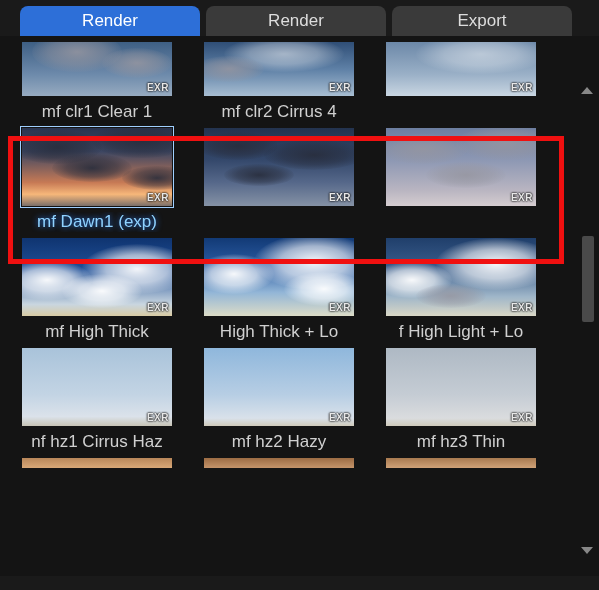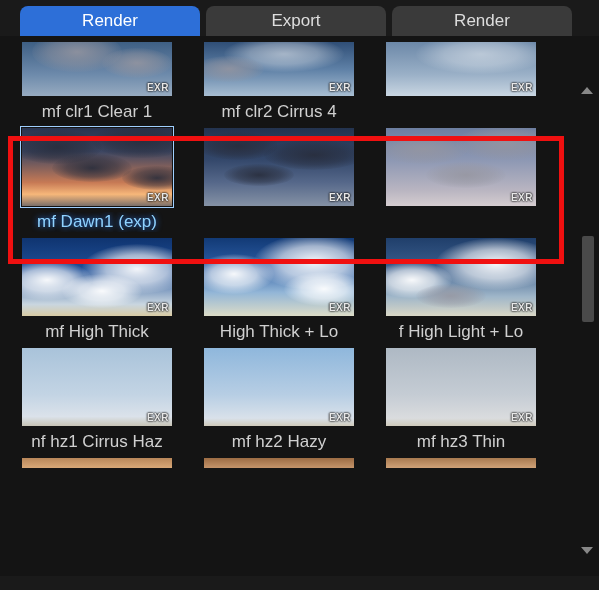--- a/index.html
+++ b/index.html
@@ -156,22 +156,22 @@
   }
   .cloud.grey {
     background: radial-gradient(ellipse at center, rgba(150,150,160,0.85) 0%, rgba(150,150,160,0.45) 45%, rgba(150,150,160,0) 75%);
   }
 </style>
 </head>
 <body>
 
 <div class="tabs">
   <div class="tab active">Render</div>
+  <div class="tab">Render</div>
   <div class="tab">Export</div>
-  <div class="tab">Render</div>
 </div>
 
 <div class="content">
 
   <div class="grid">
 
     <div class="cell row0">
       <div class="thumb">
         <div class="sky clr1"></div>
         <div class="cloud grey" style="left:10px;top:-10px;width:90px;height:40px;"></div>

